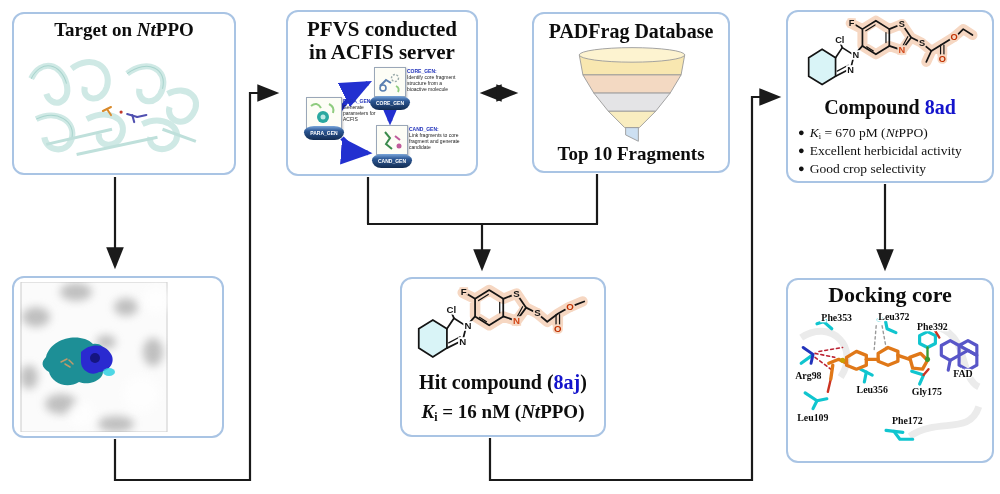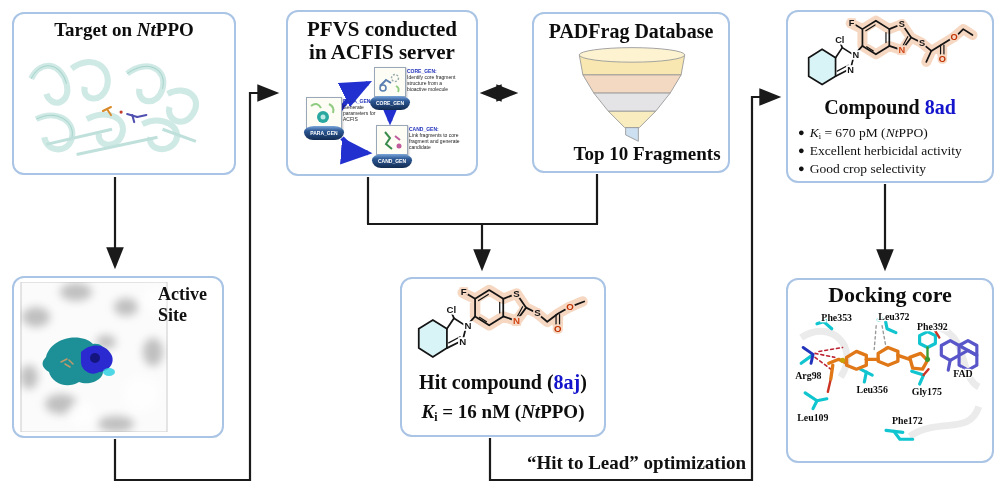--- a/index.html
+++ b/index.html
@@ -52,22 +52,20 @@
       <path d="M483,93 L515,93" marker-start="url(#ah)" marker-end="url(#ah)"></path>
       <path d="M368,177 L368,224"></path>
       <path d="M597,174 L597,224"></path>
       <path d="M367,224 L598,224"></path>
       <path d="M482,224 L482,268" marker-end="url(#ah)"></path>
       <path d="M490,438 L490,480 L752,480 L752,97 L778,97" marker-end="url(#ah)"></path>
       <path d="M885,184 L885,268" marker-end="url(#ah)"></path>
     </g>
   </svg>
 
-  <div style="position:absolute;left:500px;top:452px;width:246px;text-align:right;
-              font-weight:bold;font-size:19px;white-space:nowrap;">“Hit to Lead” optimization</div>
 
   <div class="box" id="box-target" style="left:12px;top:12px;width:224px;height:163px;">
     <div class="box-title" style="font-size:19px;padding-top:5px;">
       <span>Target on </span><i>Nt</i><span>PPO</span>
     </div>
     <svg width="192" height="126" viewBox="0 0 190 120" style="position:absolute;left:2px;top:32px;">
       <g fill="none" stroke="#cfe9e5" stroke-width="6">
         <path d="M15,30 C25,10 45,15 50,35 C55,55 35,60 30,45"></path>
         <path d="M55,20 C75,5 95,18 90,38 C85,55 65,52 68,38"></path>
         <path d="M110,25 C130,10 150,20 145,40 C140,58 120,55 122,40"></path>
@@ -163,21 +161,21 @@
     <svg width="160" height="100" viewBox="0 0 160 110" style="position:absolute;left:18px;top:30px;">
       <g stroke="#9a9a9a" stroke-width="1">
         <polygon points="22,12 138,12 134,34 26,34" fill="#f8e7b0"></polygon>
         <ellipse cx="80" cy="12" rx="58" ry="8" fill="#fdf3d0"></ellipse>
         <polygon points="26,34 134,34 122,54 38,54" fill="#f3d9c2"></polygon>
         <polygon points="38,54 122,54 106,74 54,74" fill="#e4e4e6"></polygon>
         <polygon points="54,74 106,74 88,92 72,92" fill="#f9edc0"></polygon>
         <polygon points="73,92 87,92 87,107 73,100" fill="#cde0f2"></polygon>
       </g>
     </svg>
-    <div class="box-title" style="position:absolute;bottom:6px;width:100%;font-size:19px;padding-left:16px;">Top 10 Fragments</div>
+    <div class="box-title" style="position:absolute;bottom:6px;width:100%;font-size:19px;">Top 10 Fragments</div>
   </div>
 
   <div class="box" id="box-8ad" style="left:786px;top:10px;width:208px;height:173px;">
     <svg width="202" height="84" viewBox="0 0 212 100" style="position:absolute;left:2px;top:2px;">
       <path class="glow" d="M58,11 L72,18 L72,38 L88,48 L104,38 L119,43 L130,28 L119,12 L104,18 L88,8 L72,18 M130,28 L142,34 L154,44 L167,36 L180,28 L192,18 L203,25 M154,44 L148,57 M167,36 L167,48"></path>
       <polygon points="8,52 8,74 24,84 40,74 40,52 24,42" fill="#d9f4f7" stroke="#141414" stroke-width="2"></polygon>
       <path class="bond" d="M40,52 L48,40 L62,49 L58,65 L40,74"></path>
       <path class="bondthin" d="M55,61 L42,68"></path>
       <path class="bond" d="M48,40 L45,33"></path>
       <path class="bond" d="M62,49 L72,38"></path>
@@ -242,21 +240,20 @@
         <path d="M40,80 l6,-3"></path>
           <path d="M44,82 l5,3"></path>
           <path d="M48,78 l4,4"></path>
       </g>
       <g filter="url(#soft)" fill="#ffffff" opacity="0.75">
         <circle cx="120" cy="112" r="18"></circle>
           <circle cx="60" cy="132" r="13"></circle>
           <circle cx="135" cy="18" r="13"></circle>
       </g>
     </svg>
-    <div style="position:absolute;right:6px;top:6px;width:58px;font-weight:bold;font-size:18px;line-height:1.15;">Active Site</div>
   </div>
 
   <div class="box" id="box-hit" style="left:400px;top:277px;width:206px;height:160px;">
     <svg width="200" height="88" viewBox="0 0 212 100" style="position:absolute;left:3px;top:4px;">
       <path class="glow" d="M58,11 L72,18 L72,38 L88,48 L104,38 L119,43 L130,28 L119,12 L104,18 L88,8 L72,18 M130,28 L142,34 L154,44 L166,35 L178,28 L194,21 M166,35 L166,48"></path>
       <polygon points="8,52 8,74 24,84 40,74 40,52 24,42" fill="#d9f4f7" stroke="#141414" stroke-width="2"></polygon>
       <path class="bond" d="M40,52 L48,40 L62,49 L58,65 L40,74"></path>
       <path class="bondthin" d="M55,61 L42,68"></path>
       <path class="bond" d="M48,40 L45,33"></path>
       <path class="bond" d="M62,49 L72,38"></path>

